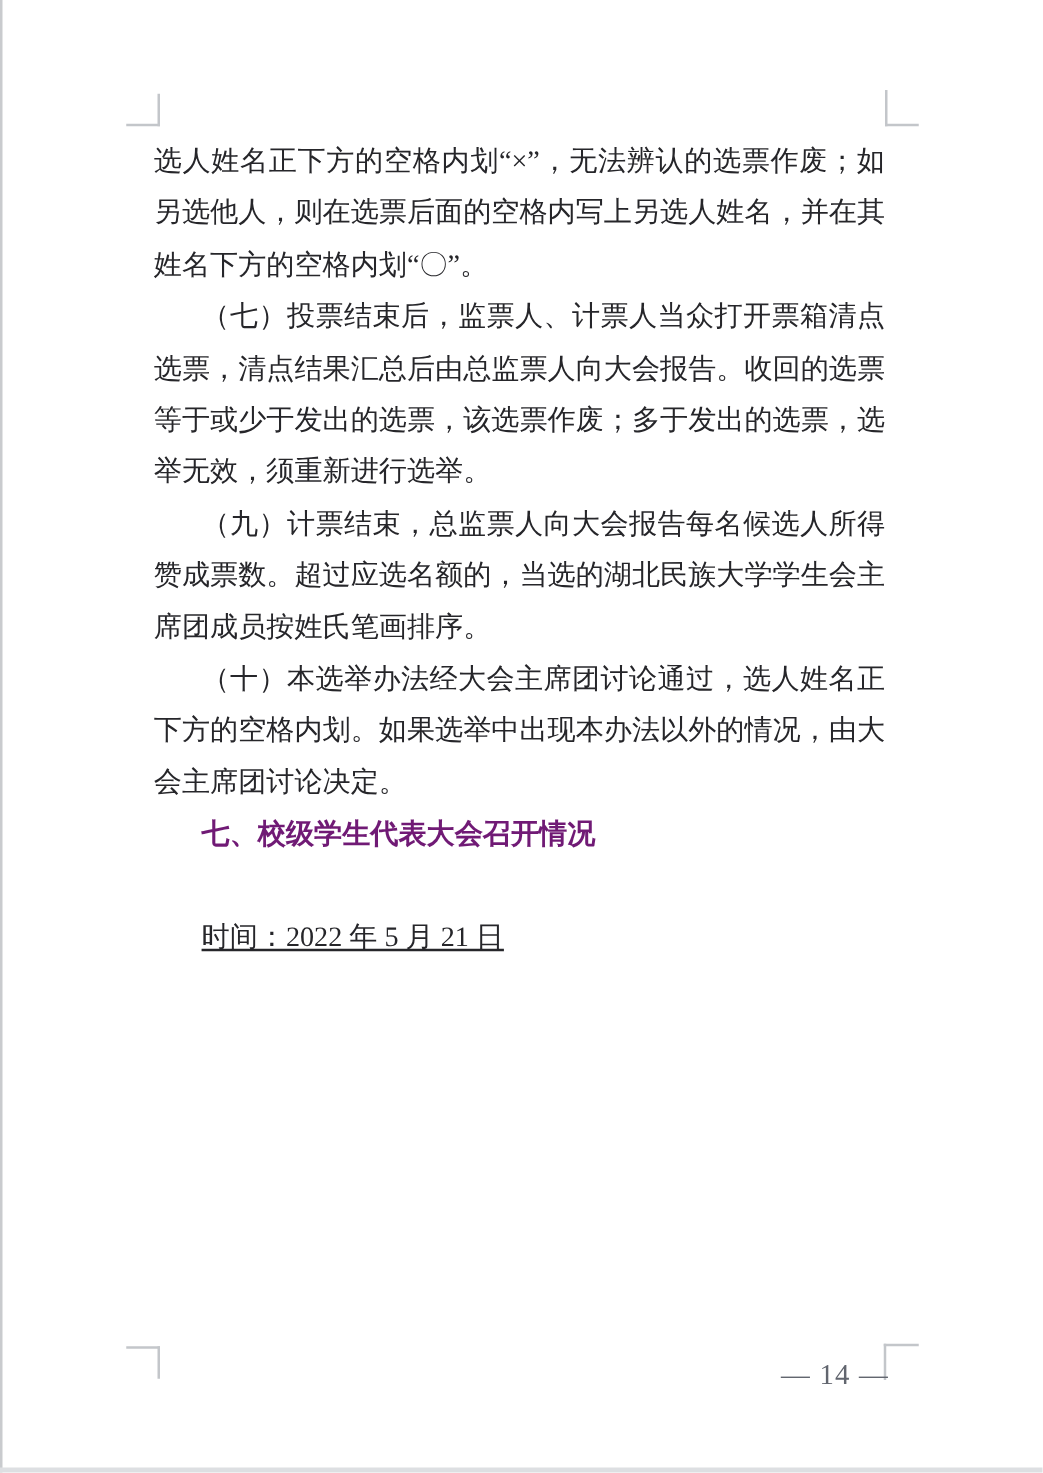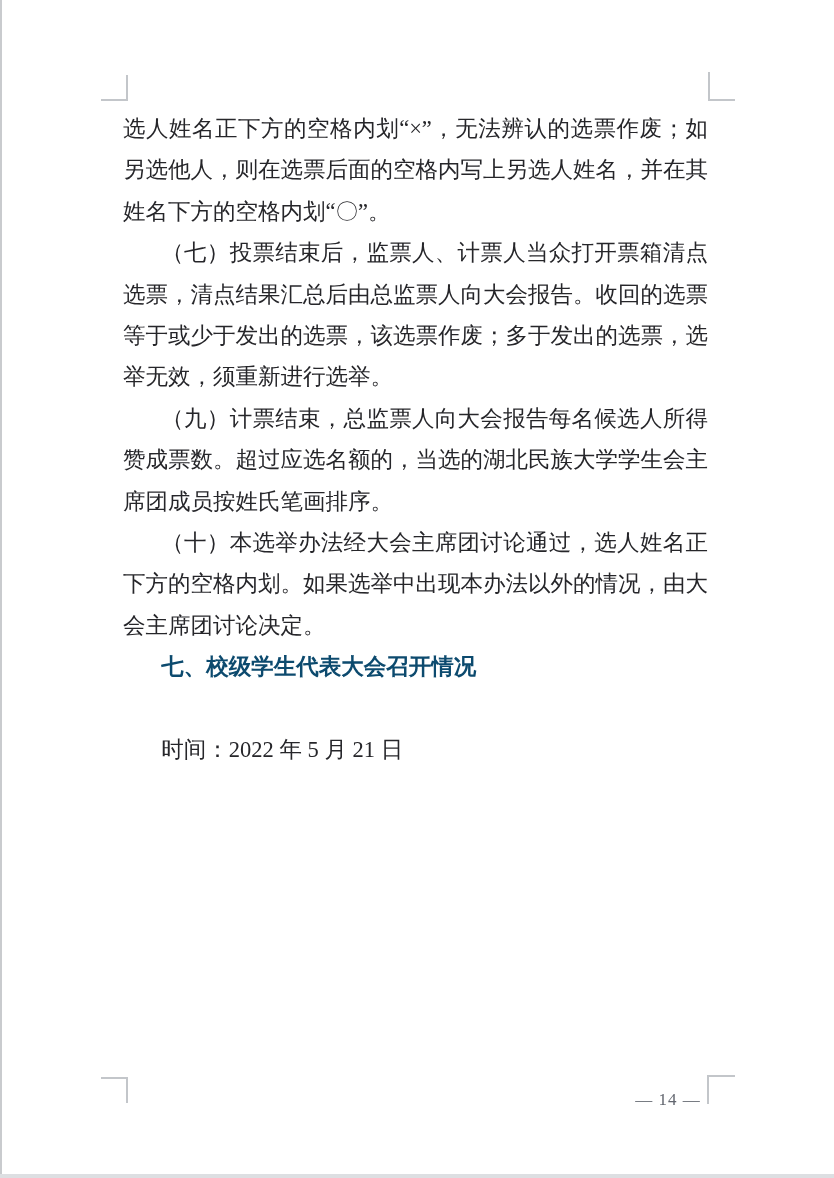--- a/index.html
+++ b/index.html
@@ -42,33 +42,34 @@
     letter-spacing: 0;
   }
   .text-block p { margin: 0; }
   .text-block p.indent { text-indent: 1.7em; }
 
   .section-heading {
     font-family: "Liberation Sans", "DejaVu Sans", sans-serif;
     font-weight: bold;
     font-size: 22.5px;
     line-height: 41.4px;
-    color: #0c4a6e;
+    color: #701a75;
     text-indent: 1.7em;
     margin: 0;
   }
   .date-line {
     text-indent: 1.7em;
     margin-top: 41.4px !important;
+    text-decoration: underline;
   }
   .page-number {
     position: absolute;
     left: 612px; top: 1087px;
     width: 112px;
-    font-size: 17px;
+    font-size: 23px;
     line-height: 26px;
     color: #62666f;
     text-align: center;
     letter-spacing: 1px;
     white-space: nowrap;
   }
 </style>
 </head>
 <body>
 

